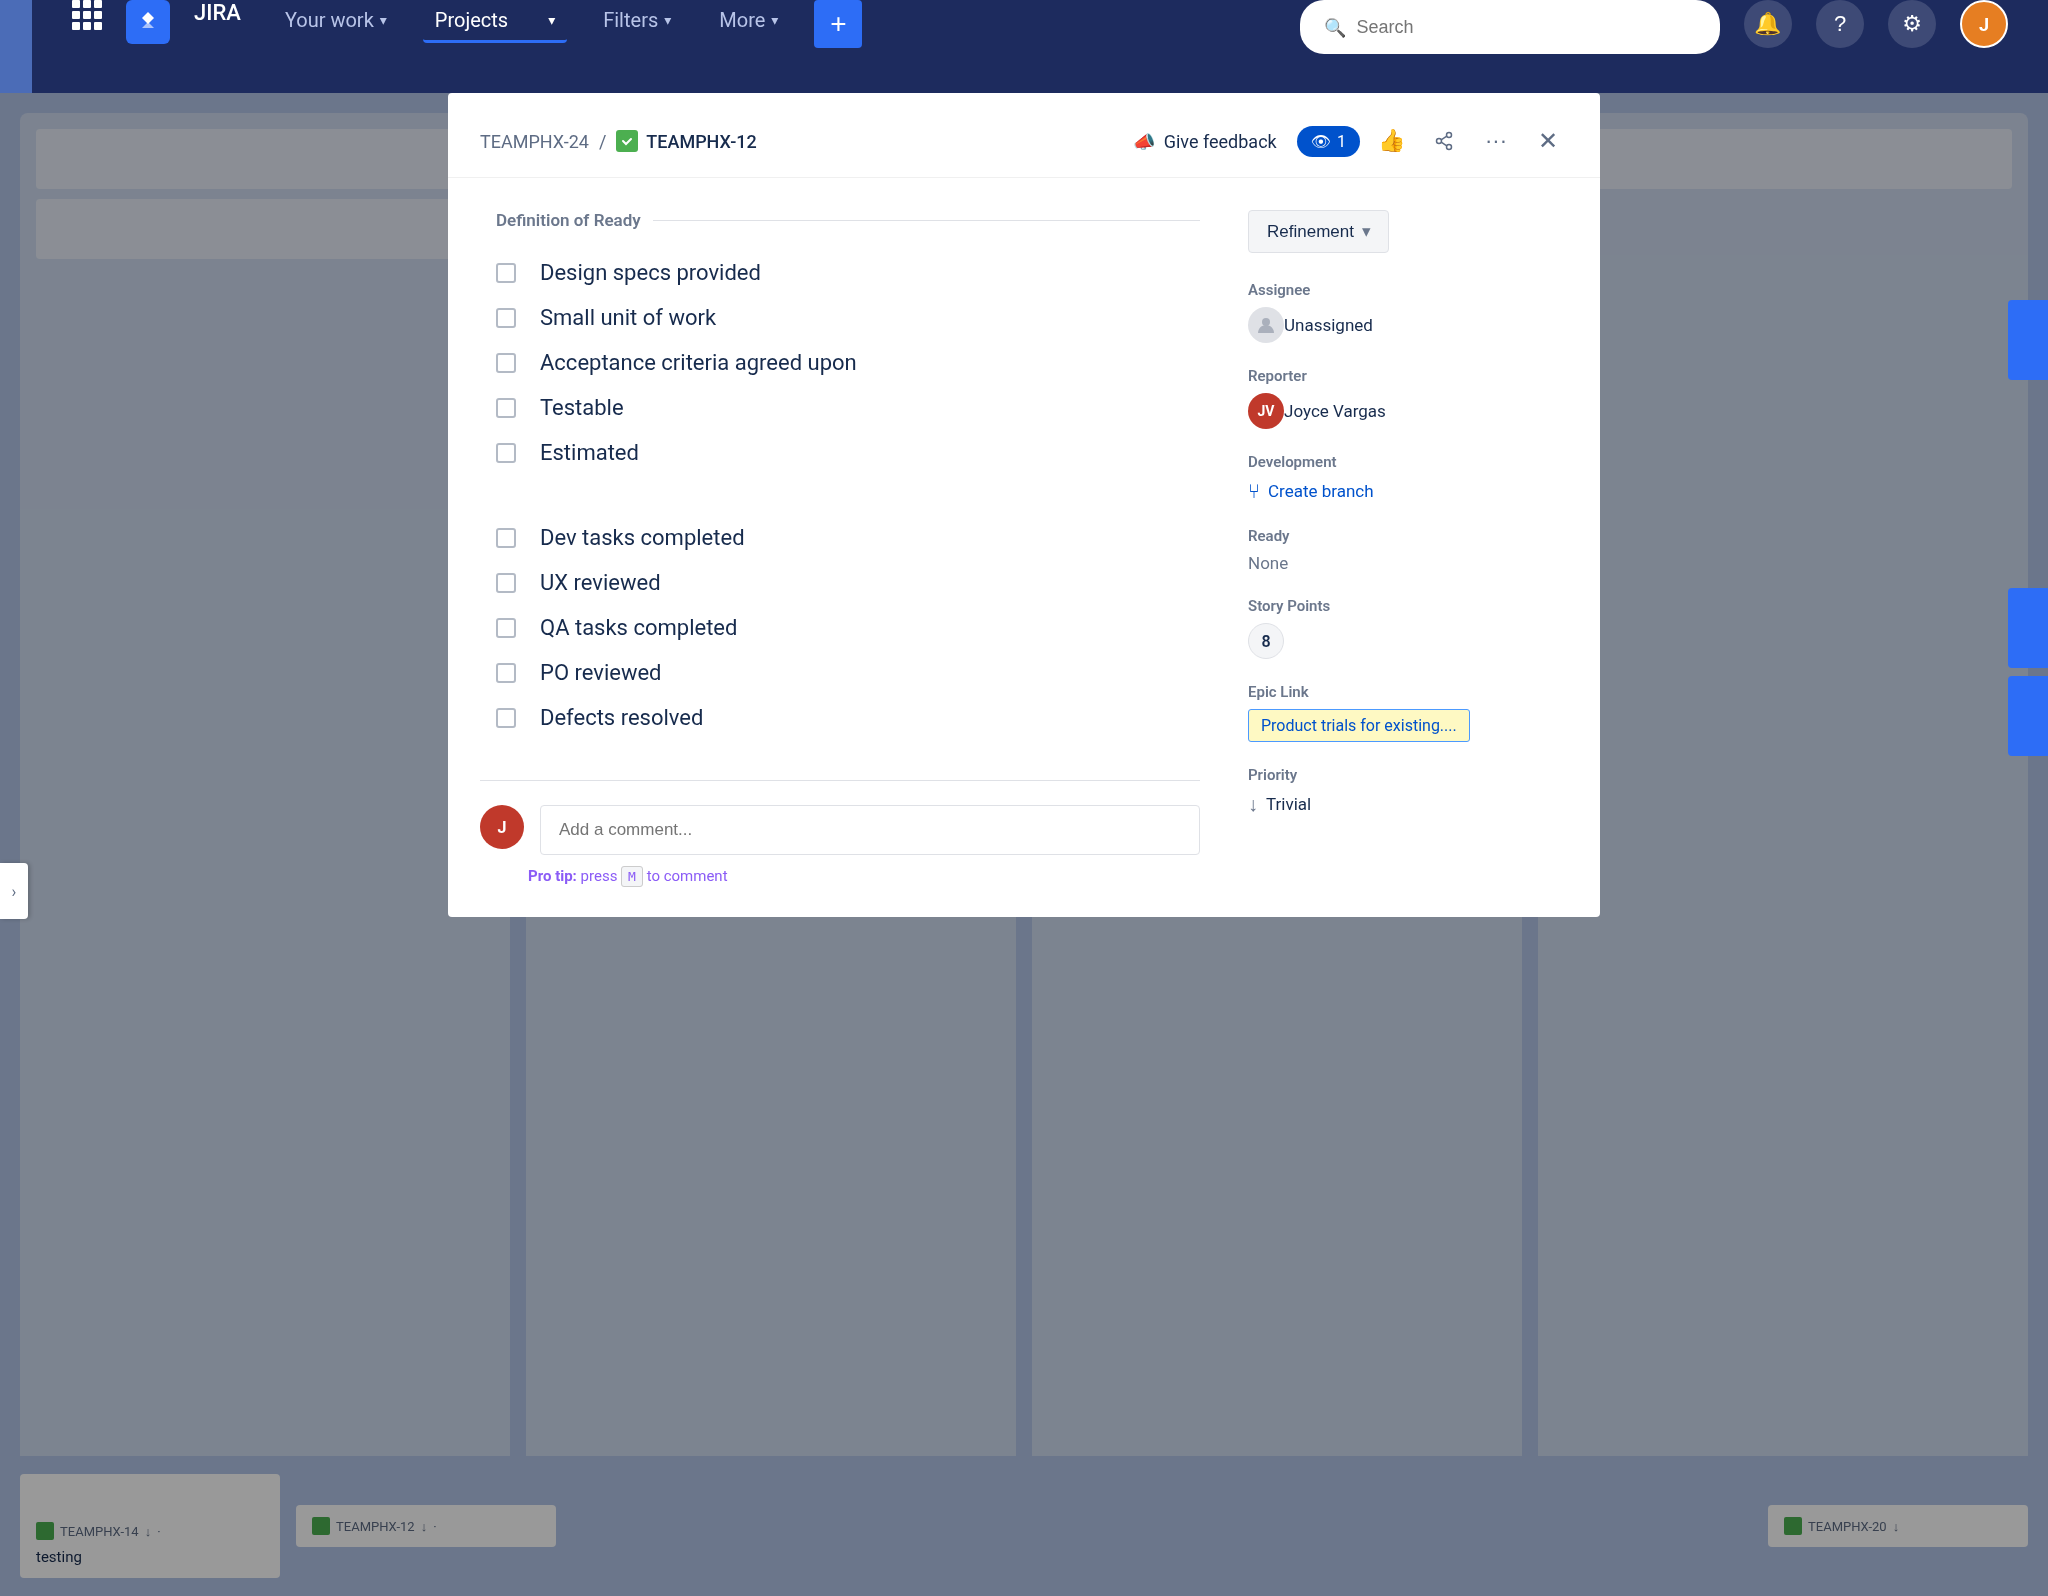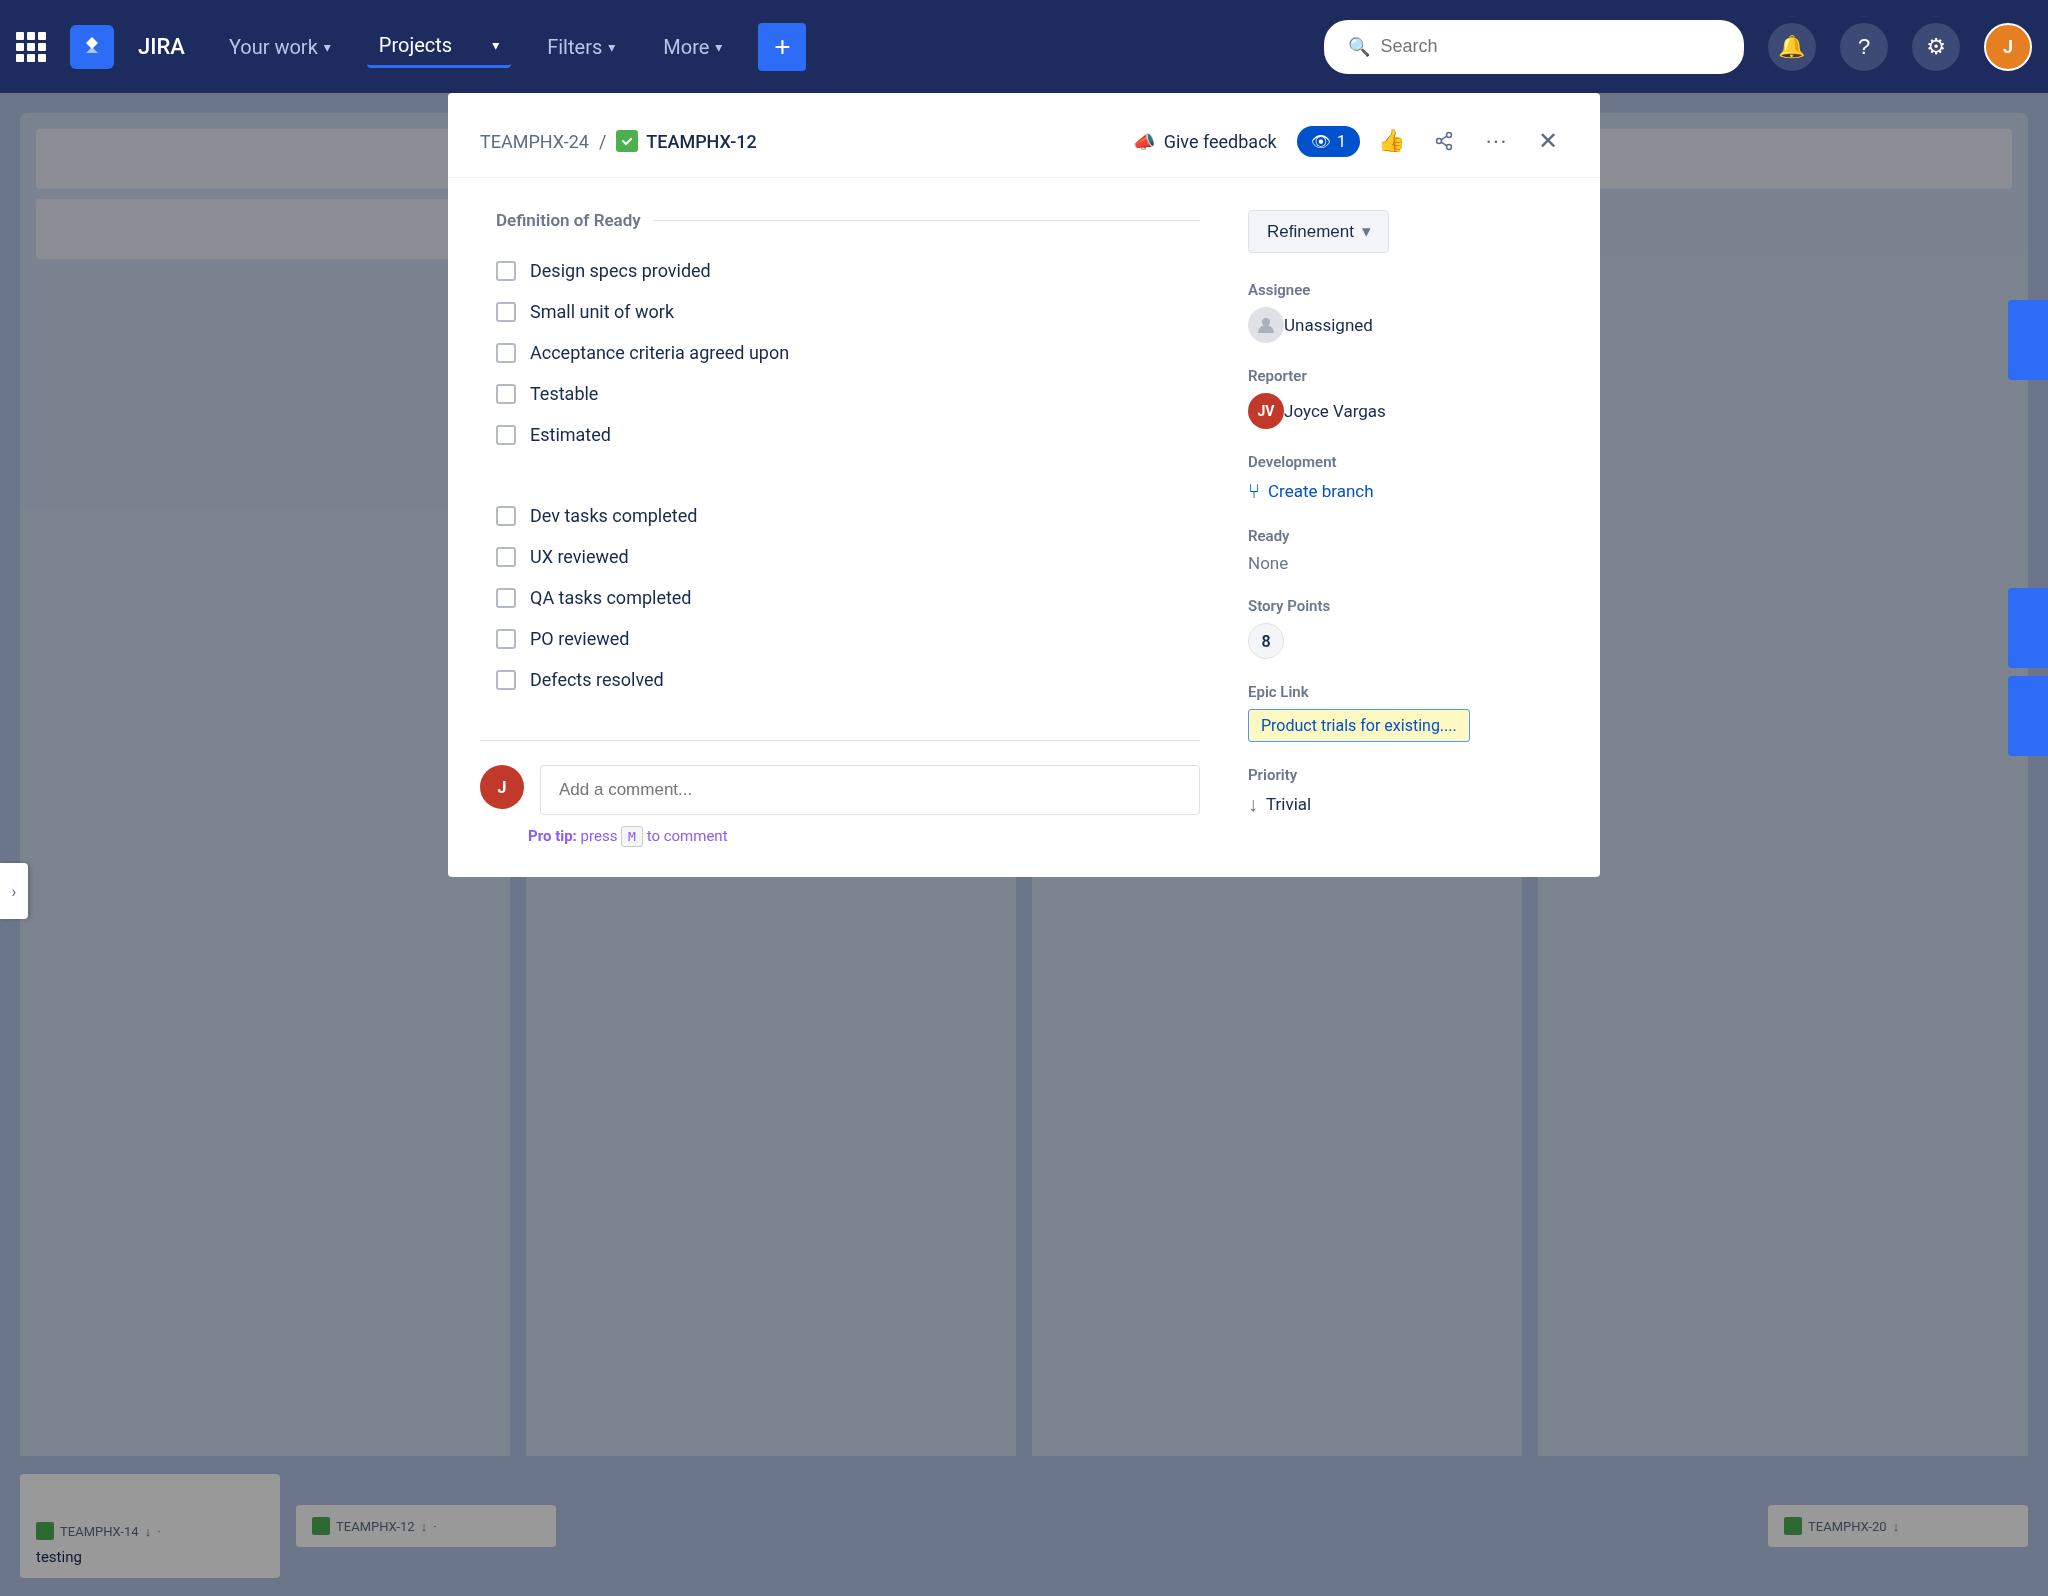--- a/index.html
+++ b/index.html
@@ -10,25 +10,26 @@
       height: 1596px;
       overflow: hidden;
       position: relative;
     }
 
     
     .navbar {
       background: #1d2b5e;
       height: 93px;
       display: flex;
-      align-items: center;
-      padding: 0 16px;
+      align-items: flex-start;
+      padding: 0 40px;
       gap: 24px;
       position: relative;
       z-index: 100;
+      margin-left: 32px;
     }
     .nav-grid-icon {
       color: white;
       font-size: 28px;
       cursor: pointer;
       display: flex;
       align-items: center;
       gap: 3px;
       flex-wrap: wrap;
       width: 30px;
@@ -313,23 +314,23 @@
     .section-line {
       flex: 1;
       height: 1px;
       background: #dfe1e6;
     }
 
     
     .checklist-item {
       display: flex;
       align-items: center;
-      gap: 14px;
+      gap: 24px;
       padding: 10px 0;
-      font-size: 18px;
+      font-size: 22px;
       color: #172b4d;
     }
     .checkbox {
       width: 20px;
       height: 20px;
       border: 2px solid #b3bac5;
       border-radius: 3px;
       flex-shrink: 0;
       cursor: pointer;
       background: white;

